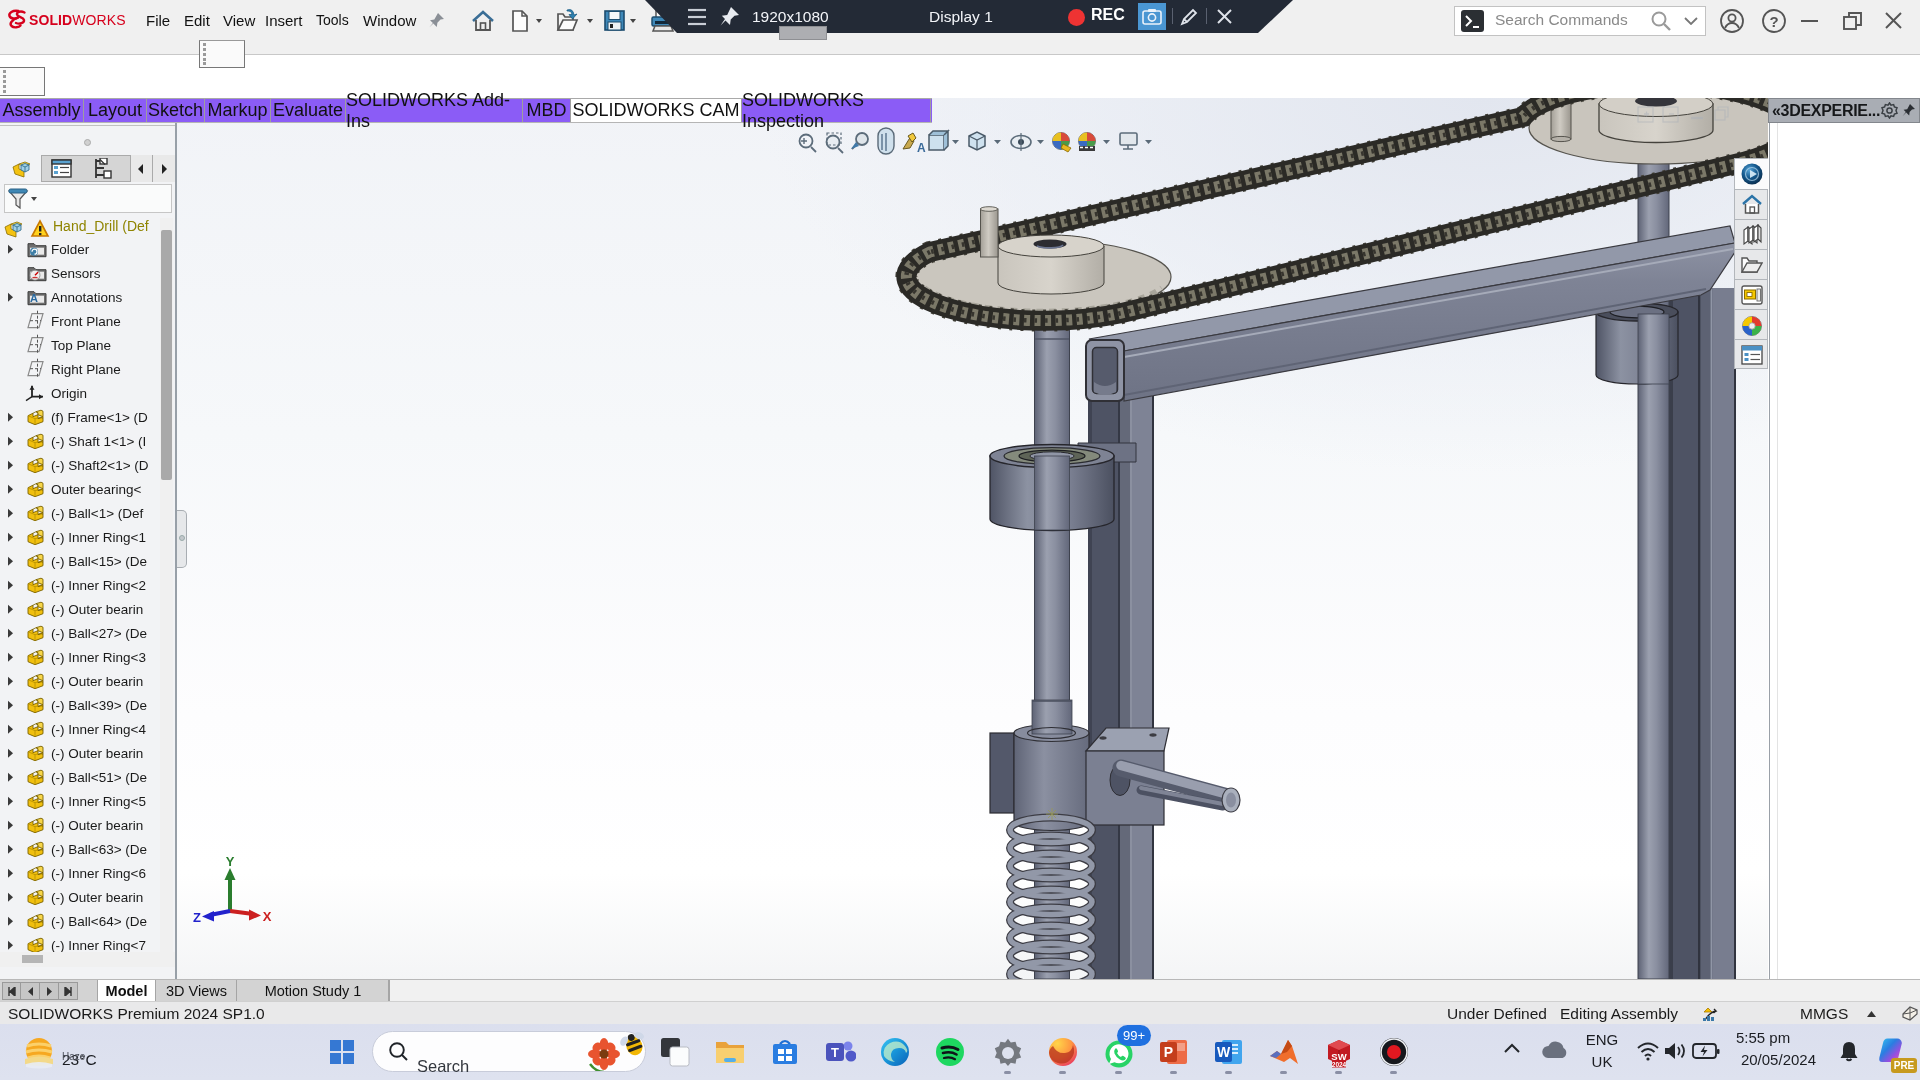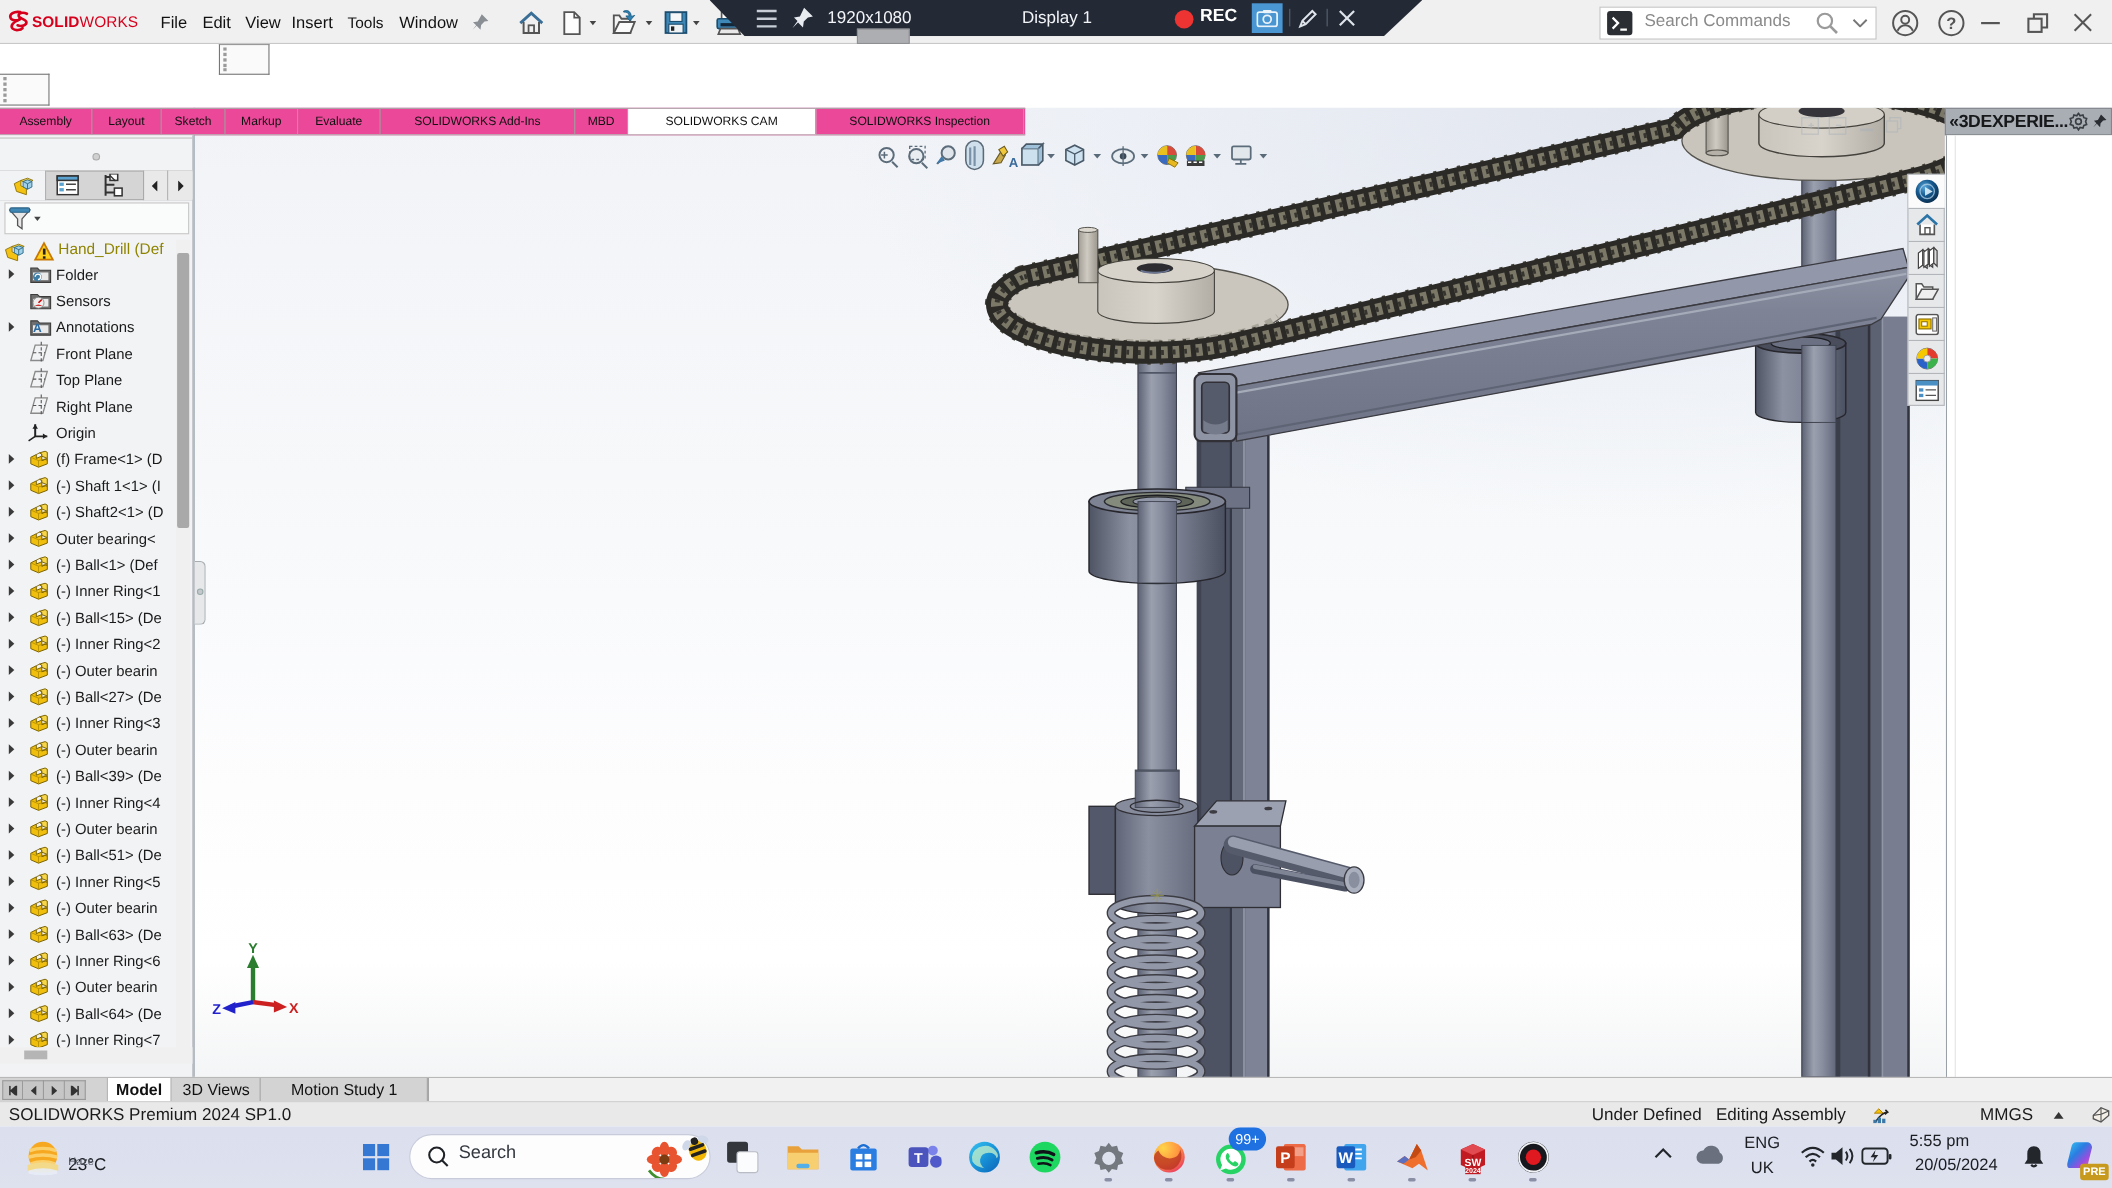--- a/index.html
+++ b/index.html
@@ -262,21 +262,21 @@
       <path d="M1102 140 l7 0 l-3.5 4 z" fill="#5a6a78"></path>
       <g>
         <rect x="1119" y="133" width="17" height="12" rx="1.5" fill="#e2e7ec" stroke="#5c6c7a" stroke-width="1.6"></rect>
         <path d="M1127 145 l0 4 m-5 0 l10 0" stroke="#5c6c7a" stroke-width="1.6"></path>
       </g>
       <path d="M1144 140 l7 0 l-3.5 4 z" fill="#5a6a78"></path>
     </g>
   </svg>
   </div>
 
-  <div class="abs" id="titlebar" style="left:0;top:0;width:1920px;height:40px;background:#f0f0f0;border-bottom:1px solid #c8c8c8;">
+  <div class="abs" id="titlebar" style="left:0;top:0;width:1920px;height:55px;background:#f0f0f0;border-bottom:1px solid #c8c8c8;">
 
     <svg class="abs" style="left:6px;top:8px;" width="120" height="24" viewBox="0 0 120 24">
       <g fill="none" stroke="#d6001c" stroke-width="2.4" stroke-linecap="round">
         <path d="M12.5 3 C6.5 2 2.5 5 3.5 8 C4.5 11 10 11 12 9.5"></path>
         <path d="M12 9.5 C6 12 3 15.5 5.5 18 C8 20.3 13 19.3 14.5 17.5"></path>
         <path d="M18.5 4.5 C14.5 2.5 10.5 4 11 6.5 C11.5 9 17.5 9.3 18 12 C18.5 14.8 13.5 16.5 10 15"></path>
       </g>
       <text x="23" y="16.5" font-size="14" font-weight="bold" fill="#d6001c" font-family="Liberation Sans, sans-serif" letter-spacing="0.1">SOLID<tspan font-weight="normal">WORKS</tspan></text>
     </svg>
 
@@ -413,21 +413,21 @@
   <svg class="abs" style="left:2px;top:70px;" width="6" height="24" viewBox="0 0 6 24">
       <g fill="#9a9a9a">
         <rect x="1" y="0" width="3" height="3"></rect>
         <rect x="1" y="5" width="3" height="3"></rect>
         <rect x="1" y="10" width="3" height="3"></rect>
         <rect x="1" y="15" width="3" height="3"></rect>
         <rect x="1" y="20" width="3" height="3"></rect>
       </g>
     </svg>
 
-  <div class="abs" id="tabstrip" style="left:0;top:98px;width:932px;height:25px;display:flex;font-size:11px;color:#111;border-top:1px solid #a9a9a9;border-bottom:1px solid #b5b5b5;background:#ec4899;">
+  <div class="abs" id="tabstrip" style="left:0;top:98px;width:932px;height:25px;display:flex;font-size:18px;color:#111;border-top:1px solid #a9a9a9;border-bottom:1px solid #b5b5b5;background:#8b5cf6;">
     <div style="width:84px;display:flex;align-items:center;justify-content:center;border-right:1px solid #9e9e9e;">Assembly</div>
     <div style="width:63px;display:flex;align-items:center;justify-content:center;border-right:1px solid #9e9e9e;">Layout</div>
     <div style="width:58px;display:flex;align-items:center;justify-content:center;border-right:1px solid #9e9e9e;">Sketch</div>
     <div style="width:66px;display:flex;align-items:center;justify-content:center;border-right:1px solid #9e9e9e;">Markup</div>
     <div style="width:75px;display:flex;align-items:center;justify-content:center;border-right:1px solid #9e9e9e;">Evaluate</div>
     <div style="width:177px;display:flex;align-items:center;justify-content:center;border-right:1px solid #9e9e9e;">SOLIDWORKS Add-Ins</div>
     <div style="width:48px;display:flex;align-items:center;justify-content:center;border-right:1px solid #9e9e9e;">MBD</div>
     <div style="width:171px;display:flex;align-items:center;justify-content:center;border-right:1px solid #9e9e9e;background:#fff;">SOLIDWORKS CAM</div>
     <div style="width:189px;display:flex;align-items:center;justify-content:center;border-right:1px solid #9e9e9e;">SOLIDWORKS Inspection</div>
   </div>
@@ -845,21 +845,21 @@
           <rect x="0" y="13" width="11" height="11"></rect>
           <rect x="13" y="13" width="11" height="11"></rect>
         </g>
       </svg>
 
     <div class="abs" style="left:372px;top:7px;width:274px;height:41px;background:#fdfdfe;border:1px solid #c8ccda;border-radius:21px;"></div>
     <svg class="abs" style="left:388px;top:17px;" width="21" height="21" viewBox="0 0 21 21">
         <circle cx="9" cy="9" r="6.8" fill="none" stroke="#1f2328" stroke-width="1.9"></circle>
         <line x1="14" y1="14" x2="19" y2="19" stroke="#1f2328" stroke-width="1.9"></line>
       </svg>
-    <div class="abs" style="left:417px;top:15px;font-size:16.5px;color:#33373e;">Search</div>
+    <div class="abs" style="left:417px;top:33px;font-size:16.5px;color:#33373e;">Search</div>
     <svg class="abs" style="left:586px;top:11px;" width="36" height="36" viewBox="0 0 36 36">
       <g transform="translate(18,19)">
           <g fill="#e8542f">
             <ellipse cx="0" cy="-9" rx="4.5" ry="7"></ellipse>
             <ellipse cx="0" cy="9" rx="4.5" ry="7"></ellipse>
             <ellipse cx="-9" cy="0" rx="7" ry="4.5"></ellipse>
             <ellipse cx="9" cy="0" rx="7" ry="4.5"></ellipse>
             <ellipse cx="-7" cy="-7" rx="5" ry="4" transform="rotate(-45 -7 -7)"></ellipse>
             <ellipse cx="7" cy="-7" rx="5" ry="4" transform="rotate(45 7 -7)"></ellipse>
             <ellipse cx="-7" cy="7" rx="5" ry="4" transform="rotate(45 -7 7)"></ellipse>

